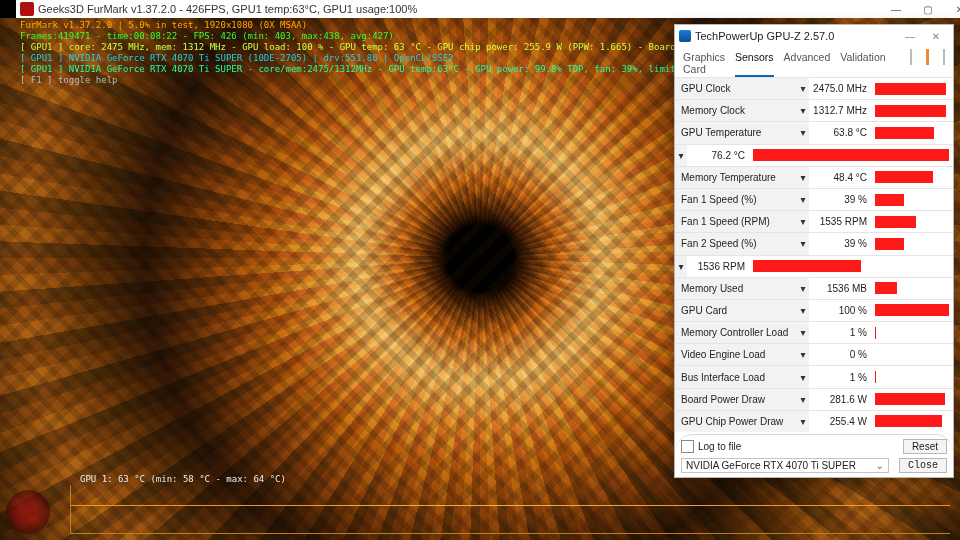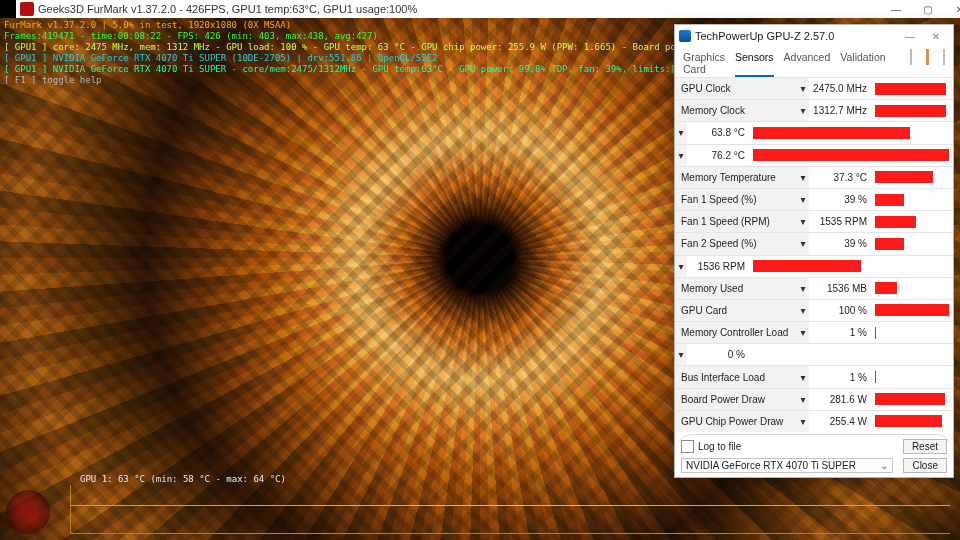--- a/index.html
+++ b/index.html
@@ -17,21 +17,21 @@
 .viewport:before{content:"";position:absolute;left:0;top:0;right:0;bottom:0;
  background:
   repeating-conic-gradient(from 0deg at 50% 46%, rgba(0,0,0,.25) 0deg 2deg, rgba(255,200,120,.2) 2deg 4deg, rgba(120,60,10,.2) 4deg 6deg);
  mix-blend-mode:overlay;pointer-events:none;}
 .viewport:after{content:"";position:absolute;left:0;top:0;right:0;bottom:0;
  background:
   repeating-linear-gradient(45deg, rgba(0,0,0,.15) 0 6px, rgba(0,0,0,0) 6px 14px),
   repeating-linear-gradient(-45deg, rgba(60,30,5,.2) 0 8px, rgba(0,0,0,0) 8px 18px);
  pointer-events:none;}
 
-.osd{position:absolute;left:4px;top:20px;font:9px/11px Consolas,monospace;pointer-events:none;}
+.osd{position:absolute;left:20px;top:20px;font:9px/11px Consolas,monospace;pointer-events:none;}
 .osd .l1{color:#ffaa00;}
 .osd .l2{color:#33ff33;}
 .osd .l3{color:#d0ff40;}
 .osd .l4{color:#20d0e0;}
 .osd .l5{color:#20ffa0;}
 .osd .l6{color:#bbb;}
 
 .graph{position:absolute;left:70px;right:10px;bottom:6px;height:48px;border-left:1px solid #b88020;border-bottom:1px solid #b88020;}
 .graph:before{content:"";position:absolute;left:0;right:0;top:20px;height:1px;background:linear-gradient(90deg,#ff9a1a,#ffba50,#ff9a1a);opacity:.9;}
 .graph-label{position:absolute;left:80px;bottom:56px;font:9px Consolas,monospace;color:#eee;}
@@ -120,37 +120,38 @@
       </div>
       <div class="row">
         <div class="lab">Memory Clock</div>
         <div class="ar">▾</div>
         <div class="val">1312.7 MHz</div>
         <div class="bar">
           <i style="width:96%"></i>
         </div>
       </div>
       <div class="row">
+        <div class="lab">GPU Temperature</div>
         <div class="ar">▾</div>
         <div class="val">63.8 °C</div>
         <div class="bar">
           <i style="width:80%"></i>
         </div>
       </div>
       <div class="row">
         <div class="ar">▾</div>
         <div class="val">76.2 °C</div>
         <div class="bar">
           <i style="width:100%"></i>
         </div>
       </div>
       <div class="row">
         <div class="lab">Memory Temperature</div>
         <div class="ar">▾</div>
-        <div class="val">37.3 °C</div>
+        <div class="val">48.4 °C</div>
         <div class="bar">
           <i style="width:78%"></i>
         </div>
       </div>
       <div class="row">
         <div class="lab">Fan 1 Speed (%)</div>
         <div class="ar">▾</div>
         <div class="val">39 %</div>
         <div class="bar">
           <i style="width:39%"></i>
@@ -197,20 +198,21 @@
       </div>
       <div class="row">
         <div class="lab">Memory Controller Load</div>
         <div class="ar">▾</div>
         <div class="val">1 %</div>
         <div class="bar">
           <i style="width:1%"></i>
         </div>
       </div>
       <div class="row">
+        <div class="lab">Video Engine Load</div>
         <div class="ar">▾</div>
         <div class="val">0 %</div>
         <div class="bar">
           <i style="width:0%"></i>
         </div>
       </div>
       <div class="row">
         <div class="lab">Bus Interface Load</div>
         <div class="ar">▾</div>
         <div class="val">1 %</div>
@@ -238,16 +240,16 @@
   <div class="gpuz-bot">
     <div class="line1">
       <div class="cb"></div>
       <span>Log to file</span>
       <div class="btn">Reset</div>
     </div>
     <div class="line2">
       <div class="sel">
         <span>NVIDIA GeForce RTX 4070 Ti SUPER</span>
       </div>
-      <div class="btn" style="margin-left:10px;">Close</div>
+      <div class="btn" style="margin-left:10px;font-family:Liberation Mono, monospace;">Close</div>
     </div>
   </div>
 </div>
 
 </body></html>

